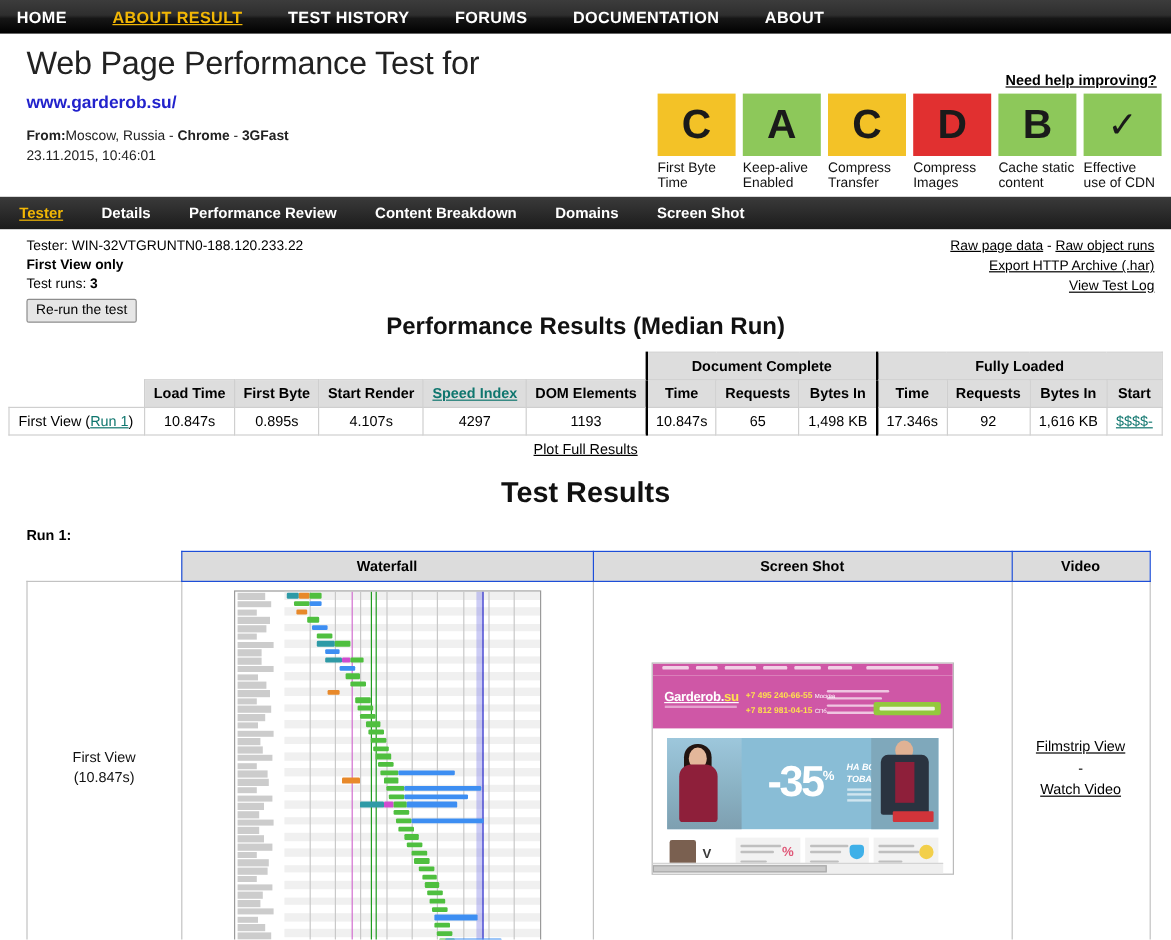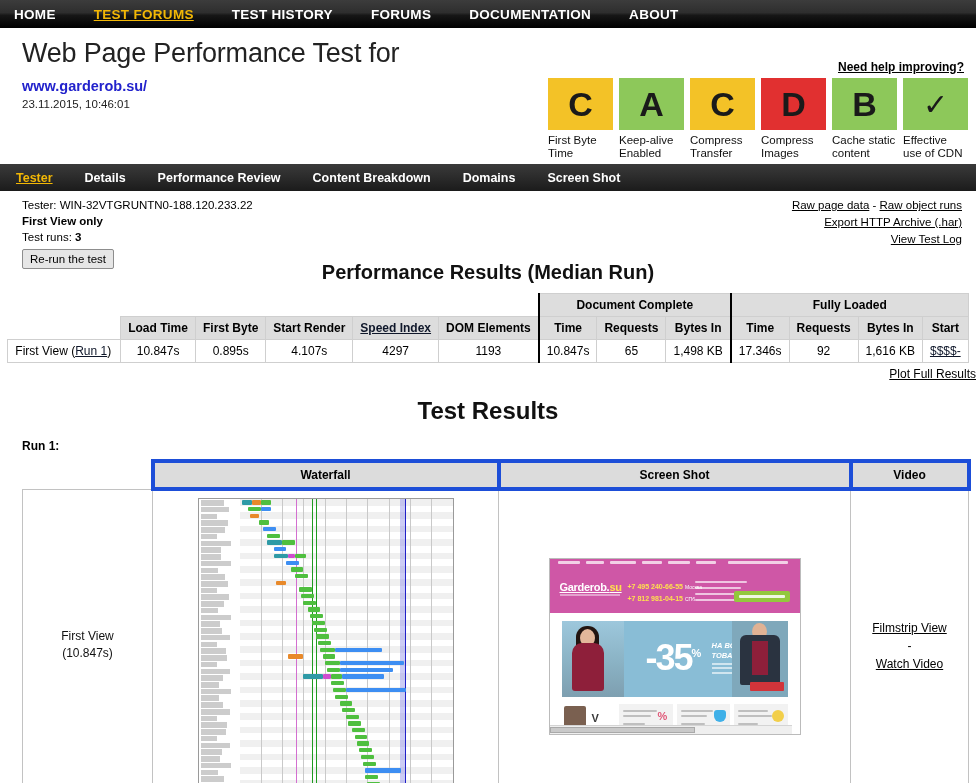--- a/index.html
+++ b/index.html
@@ -67,32 +67,32 @@
   .perf-wrap{display:flex;justify-content:center;}
   table.perf{border-collapse:collapse;font-size:12px;}
   table.perf th,table.perf td{
     border:1px solid #cfcfcf;padding:4px 7px;text-align:center;white-space:nowrap;
   }
   table.perf th{background:#dddddd;font-weight:bold;color:#000;}
   table.perf td{background:#fff;}
   table.perf .blank{border:none;background:transparent;}
   table.perf .grp{border-left:2px solid #000;}
   table.perf .rowlabel{text-align:right;padding-right:9px;}
-  table.perf a{color:#0f172a;text-decoration:underline;}
-  .plotfull{text-align:right;margin-top:4px;font-size:12px;}
+  table.perf a{color:#0f766e;text-decoration:underline;}
+  .plotfull{text-align:center;margin-top:4px;font-size:12px;}
   .plotfull a{color:#000;text-decoration:underline;}
 
   .big-title{text-align:center;font-size:24px;font-weight:bold;margin:16px 0 14px;color:#111;}
   .runlabel{font-size:12px;font-weight:bold;margin:0 0 6px 22px;}
 
   
   .res-wrap{display:flex;justify-content:flex-start;padding-left:22px;}
   table.res{border-collapse:collapse;table-layout:fixed;}
   table.res th{
-    background:#dcdcdc;border:4px solid #1d4ed8;font-size:12px;font-weight:bold;
+    background:#dcdcdc;border:1px solid #1d4ed8;font-size:12px;font-weight:bold;
     height:22px;color:#000;
   }
   table.res td{border:1px solid #c2c2c2;vertical-align:middle;background:#fff;}
   table.res th.spacer,table.res td.spacer{border:none;background:transparent;}
   .fv-label{text-align:center;font-size:12px;line-height:17px;color:#111;}
 
   
   .wf{position:relative;width:254px;height:300px;background:#fff;border:1px solid #9a9a9a;margin:6px auto 0;overflow:hidden;}
   .wf .labels{position:absolute;left:0;top:0;width:40px;height:100%;}
   .wf .labels .lbl{height:5.55px;background:#b9b9b9;margin:1.2px 1px 0 2px;opacity:.72;}
@@ -147,30 +147,33 @@
 
   .vid-cell{text-align:center;font-size:12px;line-height:18px;}
   .vid-cell a{color:#000;text-decoration:underline;}
   .vid-cell .dash{color:#000;}
 </style>
 </head>
 <body>
 
 <div class="topnav" id="topnav">
     <a href="#">HOME</a>
-    <a href="#" class="active">TEST FORUMS</a>
+    <a href="#" class="active">ABOUT RESULT</a>
     <a href="#">TEST HISTORY</a>
     <a href="#">FORUMS</a>
     <a href="#">DOCUMENTATION</a>
     <a href="#">ABOUT</a>
   </div>
 
 <div class="header">
   <div class="h-title">Web Page Performance Test for</div>
   <div class="h-url">www.garderob.su/</div>
+  <div class="h-from">
+    <b>From:</b><span>Moscow, Russia - </span><b>Chrome</b><span> - </span><b>3GFast</b>
+  </div>
   <div class="h-date">23.11.2015, 10:46:01</div>
 
   <a class="help-link" href="#">Need help improving?</a>
   <div class="grades" id="grades">
       <div class="grade">
         <div class="box" style="background: rgb(243, 194, 39);">C</div>
         <div class="cap">First Byte Time</div>
       </div>
       <div class="grade">
         <div class="box" style="background: rgb(141, 200, 90);">A</div>

